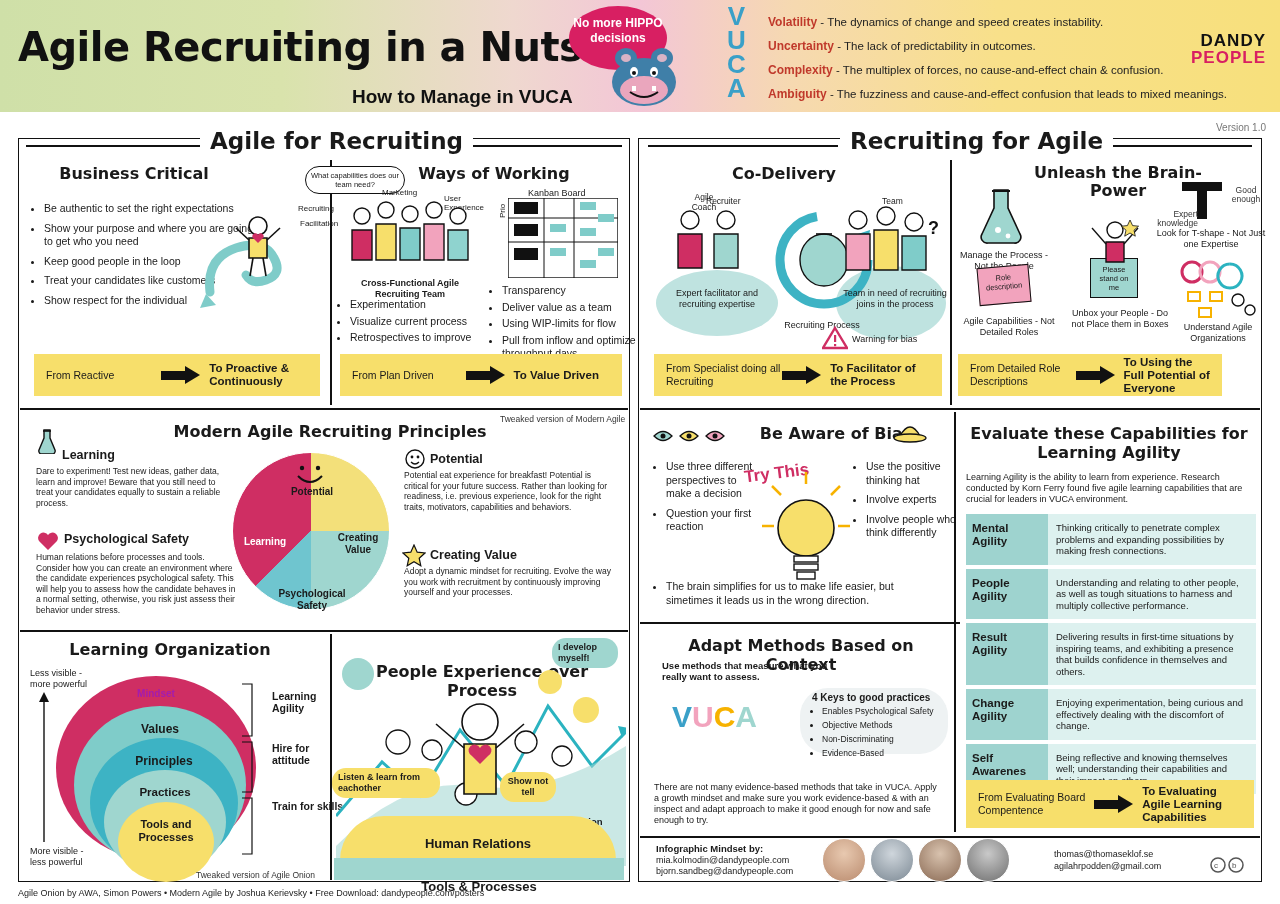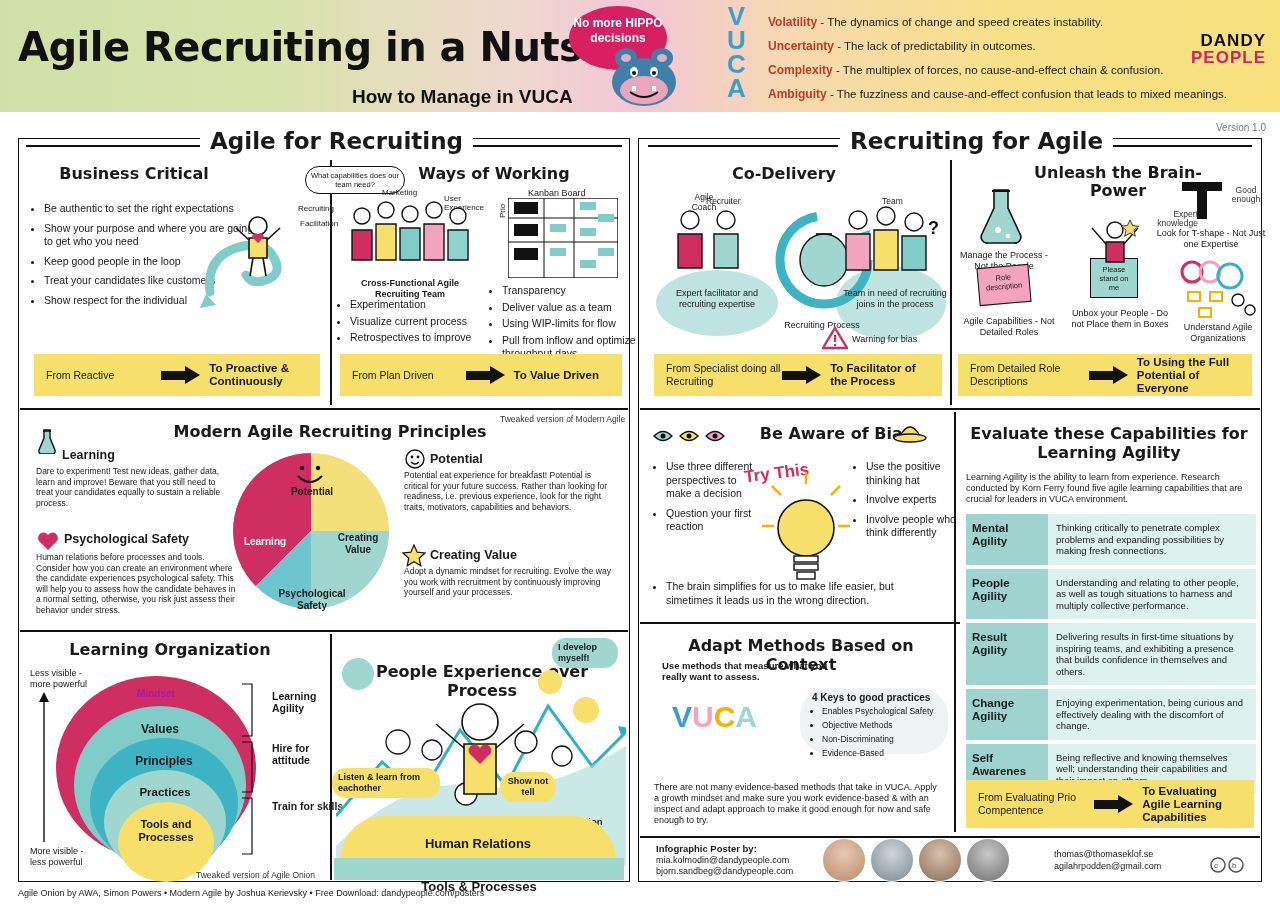--- a/index.html
+++ b/index.html
@@ -535,21 +535,21 @@
     <circle cx="32" cy="14" r="10" fill="none" stroke="#f2a3bd" stroke-width="3"></circle>
     <path d="M52 6 a12 12 0 1 1 -0.1 0" fill="none" stroke="#2bb3c0" stroke-width="3"></path>
     <rect x="10" y="34" width="12" height="9" fill="none" stroke="#f7b200" stroke-width="2"></rect>
     <rect x="32" y="34" width="12" height="9" fill="none" stroke="#f7b200" stroke-width="2"></rect>
     <rect x="21" y="50" width="12" height="9" fill="none" stroke="#f7b200" stroke-width="2"></rect>
     <circle cx="60" cy="42" r="6" fill="none" stroke="#111" stroke-width="1.4"></circle>
     <circle cx="72" cy="52" r="5" fill="none" stroke="#111" stroke-width="1.4"></circle>
   </svg>
   <div class="cap" style="position:absolute;left:1166px;top:322px;width:104px;">Understand Agile Organizations</div>
 
-  <div class="yellowbar" style="left:958px;top:354px;width:294px;height:42px;">
+  <div class="yellowbar" style="left:958px;top:354px;width:264px;height:42px;">
     <div class="from">From Detailed Role Descriptions</div>
     <div class="arrow-blk"></div>
     <div class="to">To Using the Full Potential of Everyone</div>
   </div>
 
   <div class="divider" style="left:640px;top:408px;width:620px;"></div>
 
   <div class="box" style="left:726px;top:424px;width:220px;">
     <div class="sec-title" style="font-size:16px;">Be Aware of Bias</div>
   </div>
@@ -644,29 +644,29 @@
       <div class="tbl-key">Change Agility</div>
       <div class="tbl-val">Enjoying experimentation, being curious and effectively dealing with the discomfort of change.</div>
     </div>
     <div class="tbl-row">
       <div class="tbl-key">Self Awarenes</div>
       <div class="tbl-val">Being reflective and knowing themselves well; understanding their capabilities and their impact on others.</div>
     </div>
   </div>
 
   <div class="yellowbar" style="left:966px;top:780px;width:288px;height:48px;">
-    <div class="from">From Evaluating Prio Compentence</div>
+    <div class="from">From Evaluating Board Compentence</div>
     <div class="arrow-blk"></div>
     <div class="to">To Evaluating Agile Learning Capabilities</div>
   </div>
 
   <div class="divider" style="left:640px;top:836px;width:620px;"></div>
 
   <div class="credits">
-    <b>Infographic Poster by:</b><br>
+    <b>Infographic Mindset by:</b><br>
     <span>mia.kolmodin@dandypeople.com</span><br>
     <span>bjorn.sandbeg@dandypeople.com</span>
   </div>
   <div class="avatars">
     <div class="avatar a1"></div>
     <div class="avatar a2"></div>
     <div class="avatar a3"></div>
     <div class="avatar a4"></div>
   </div>
   <div class="mails">

